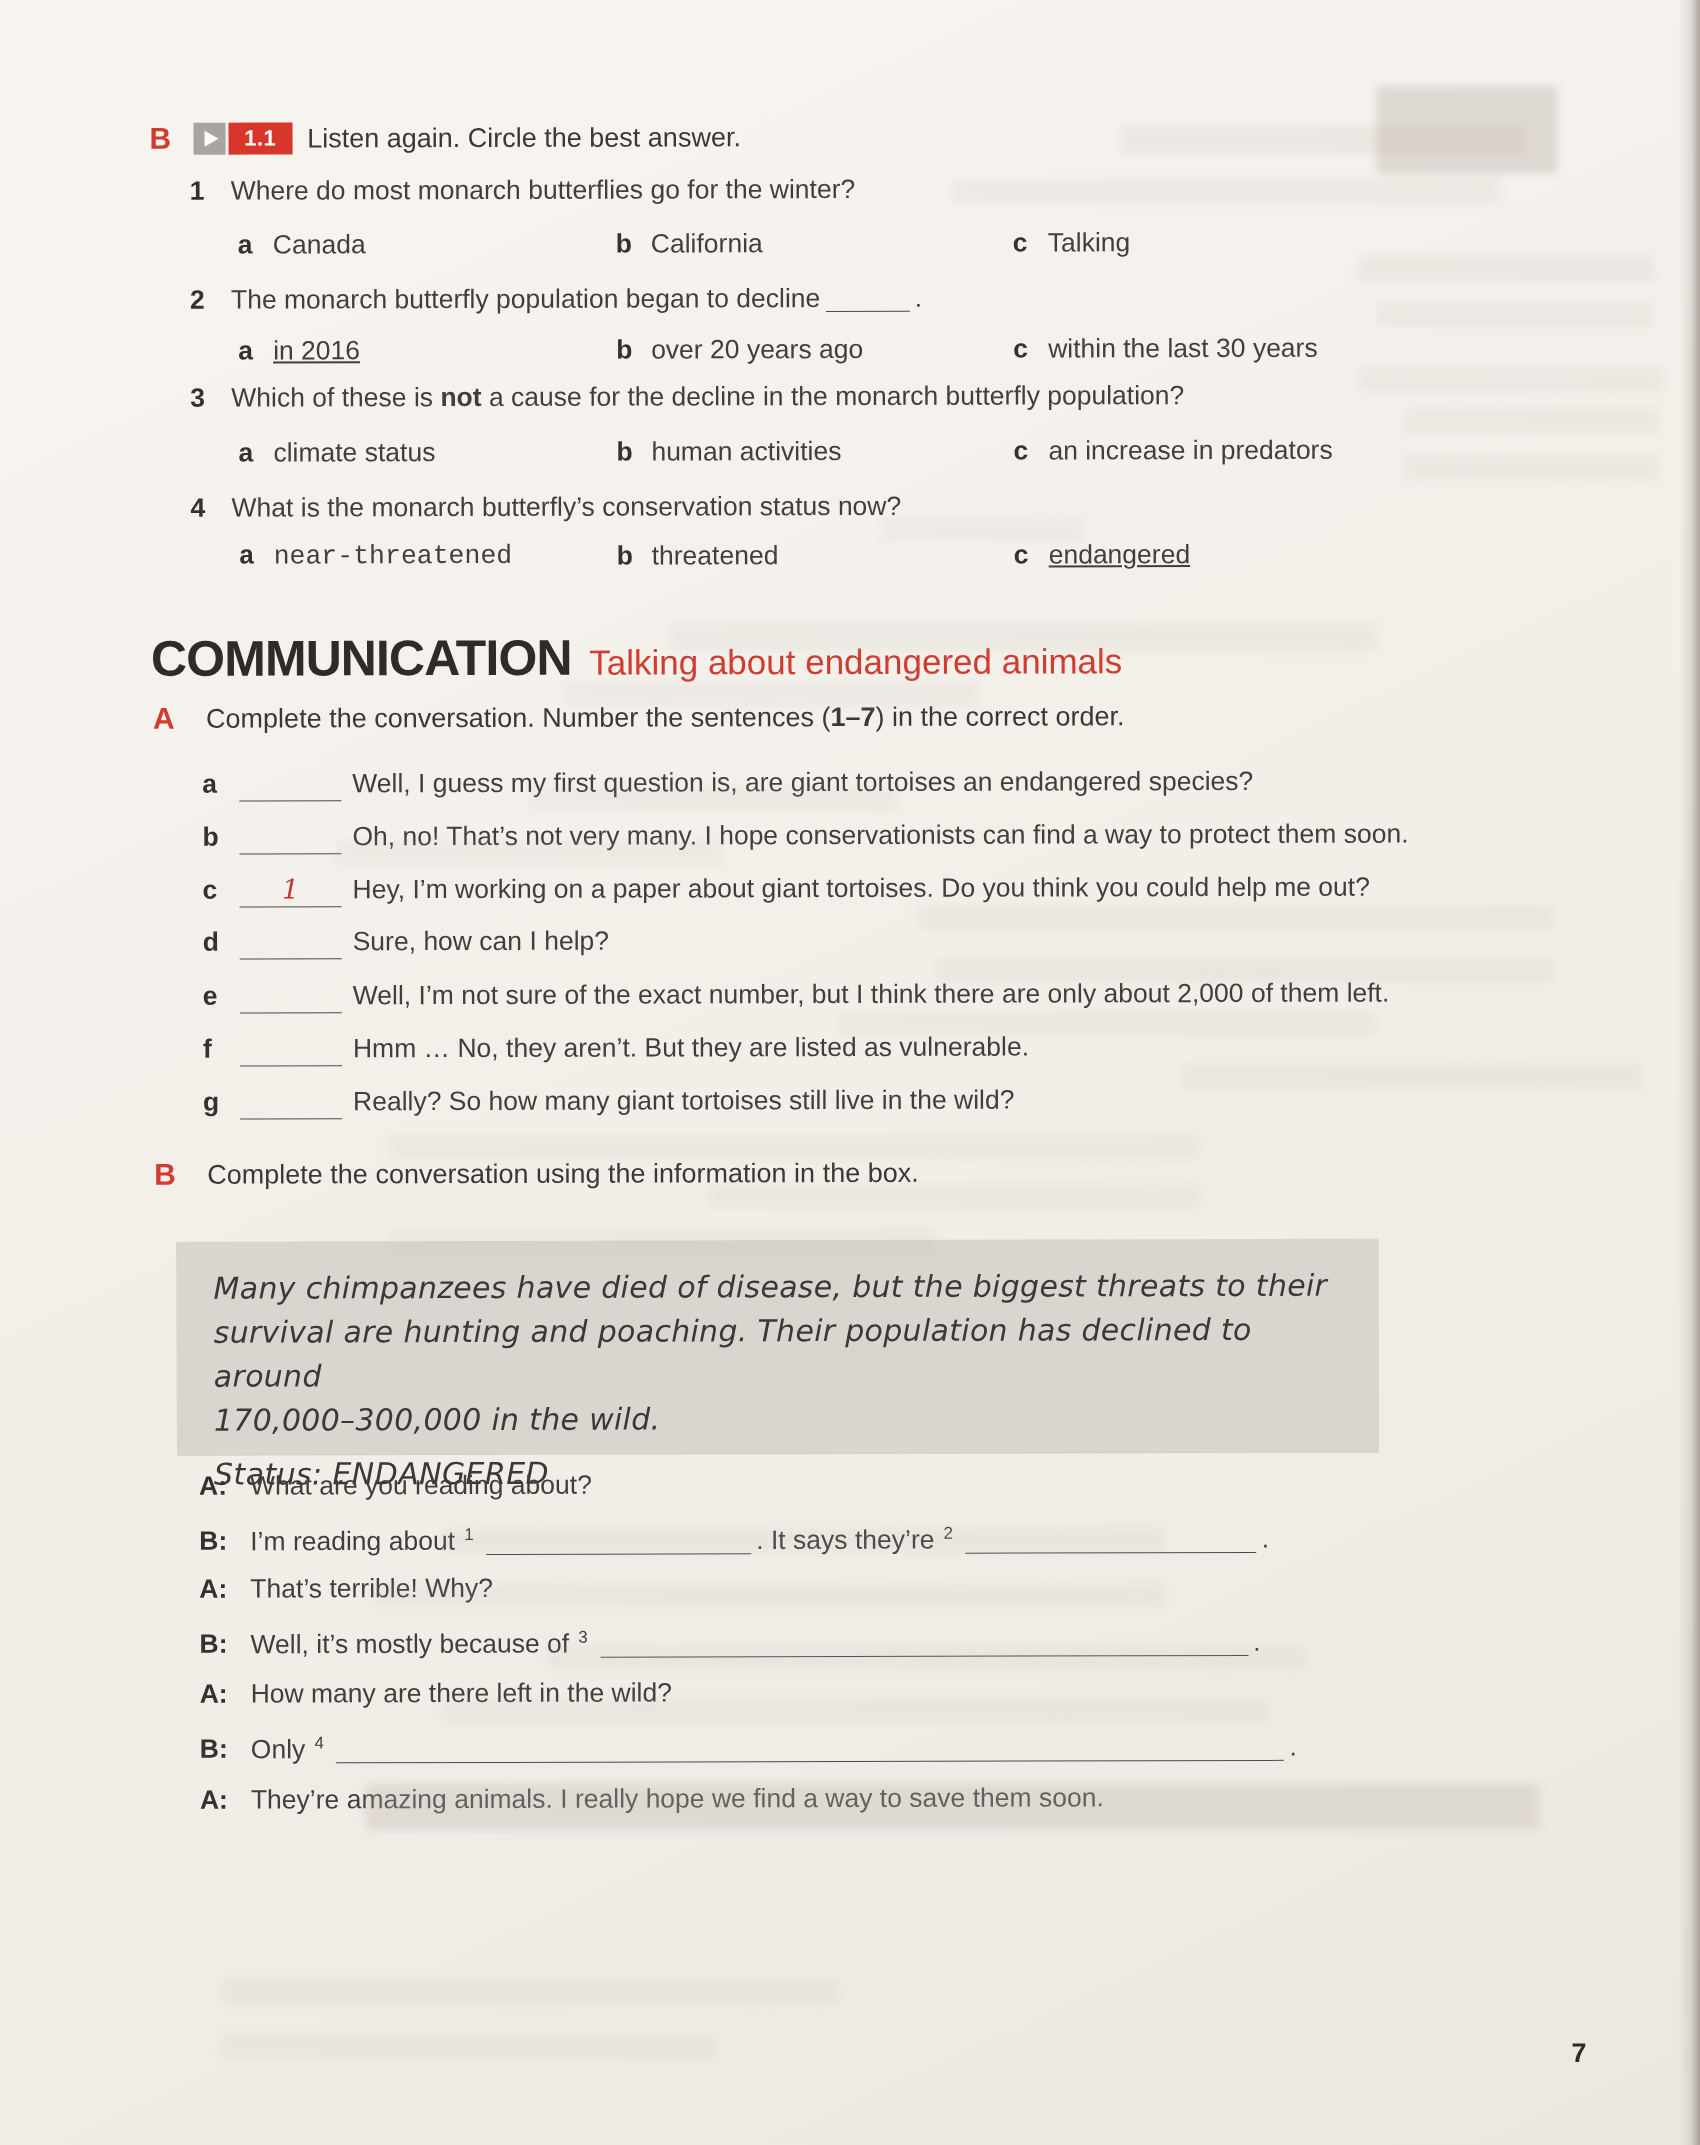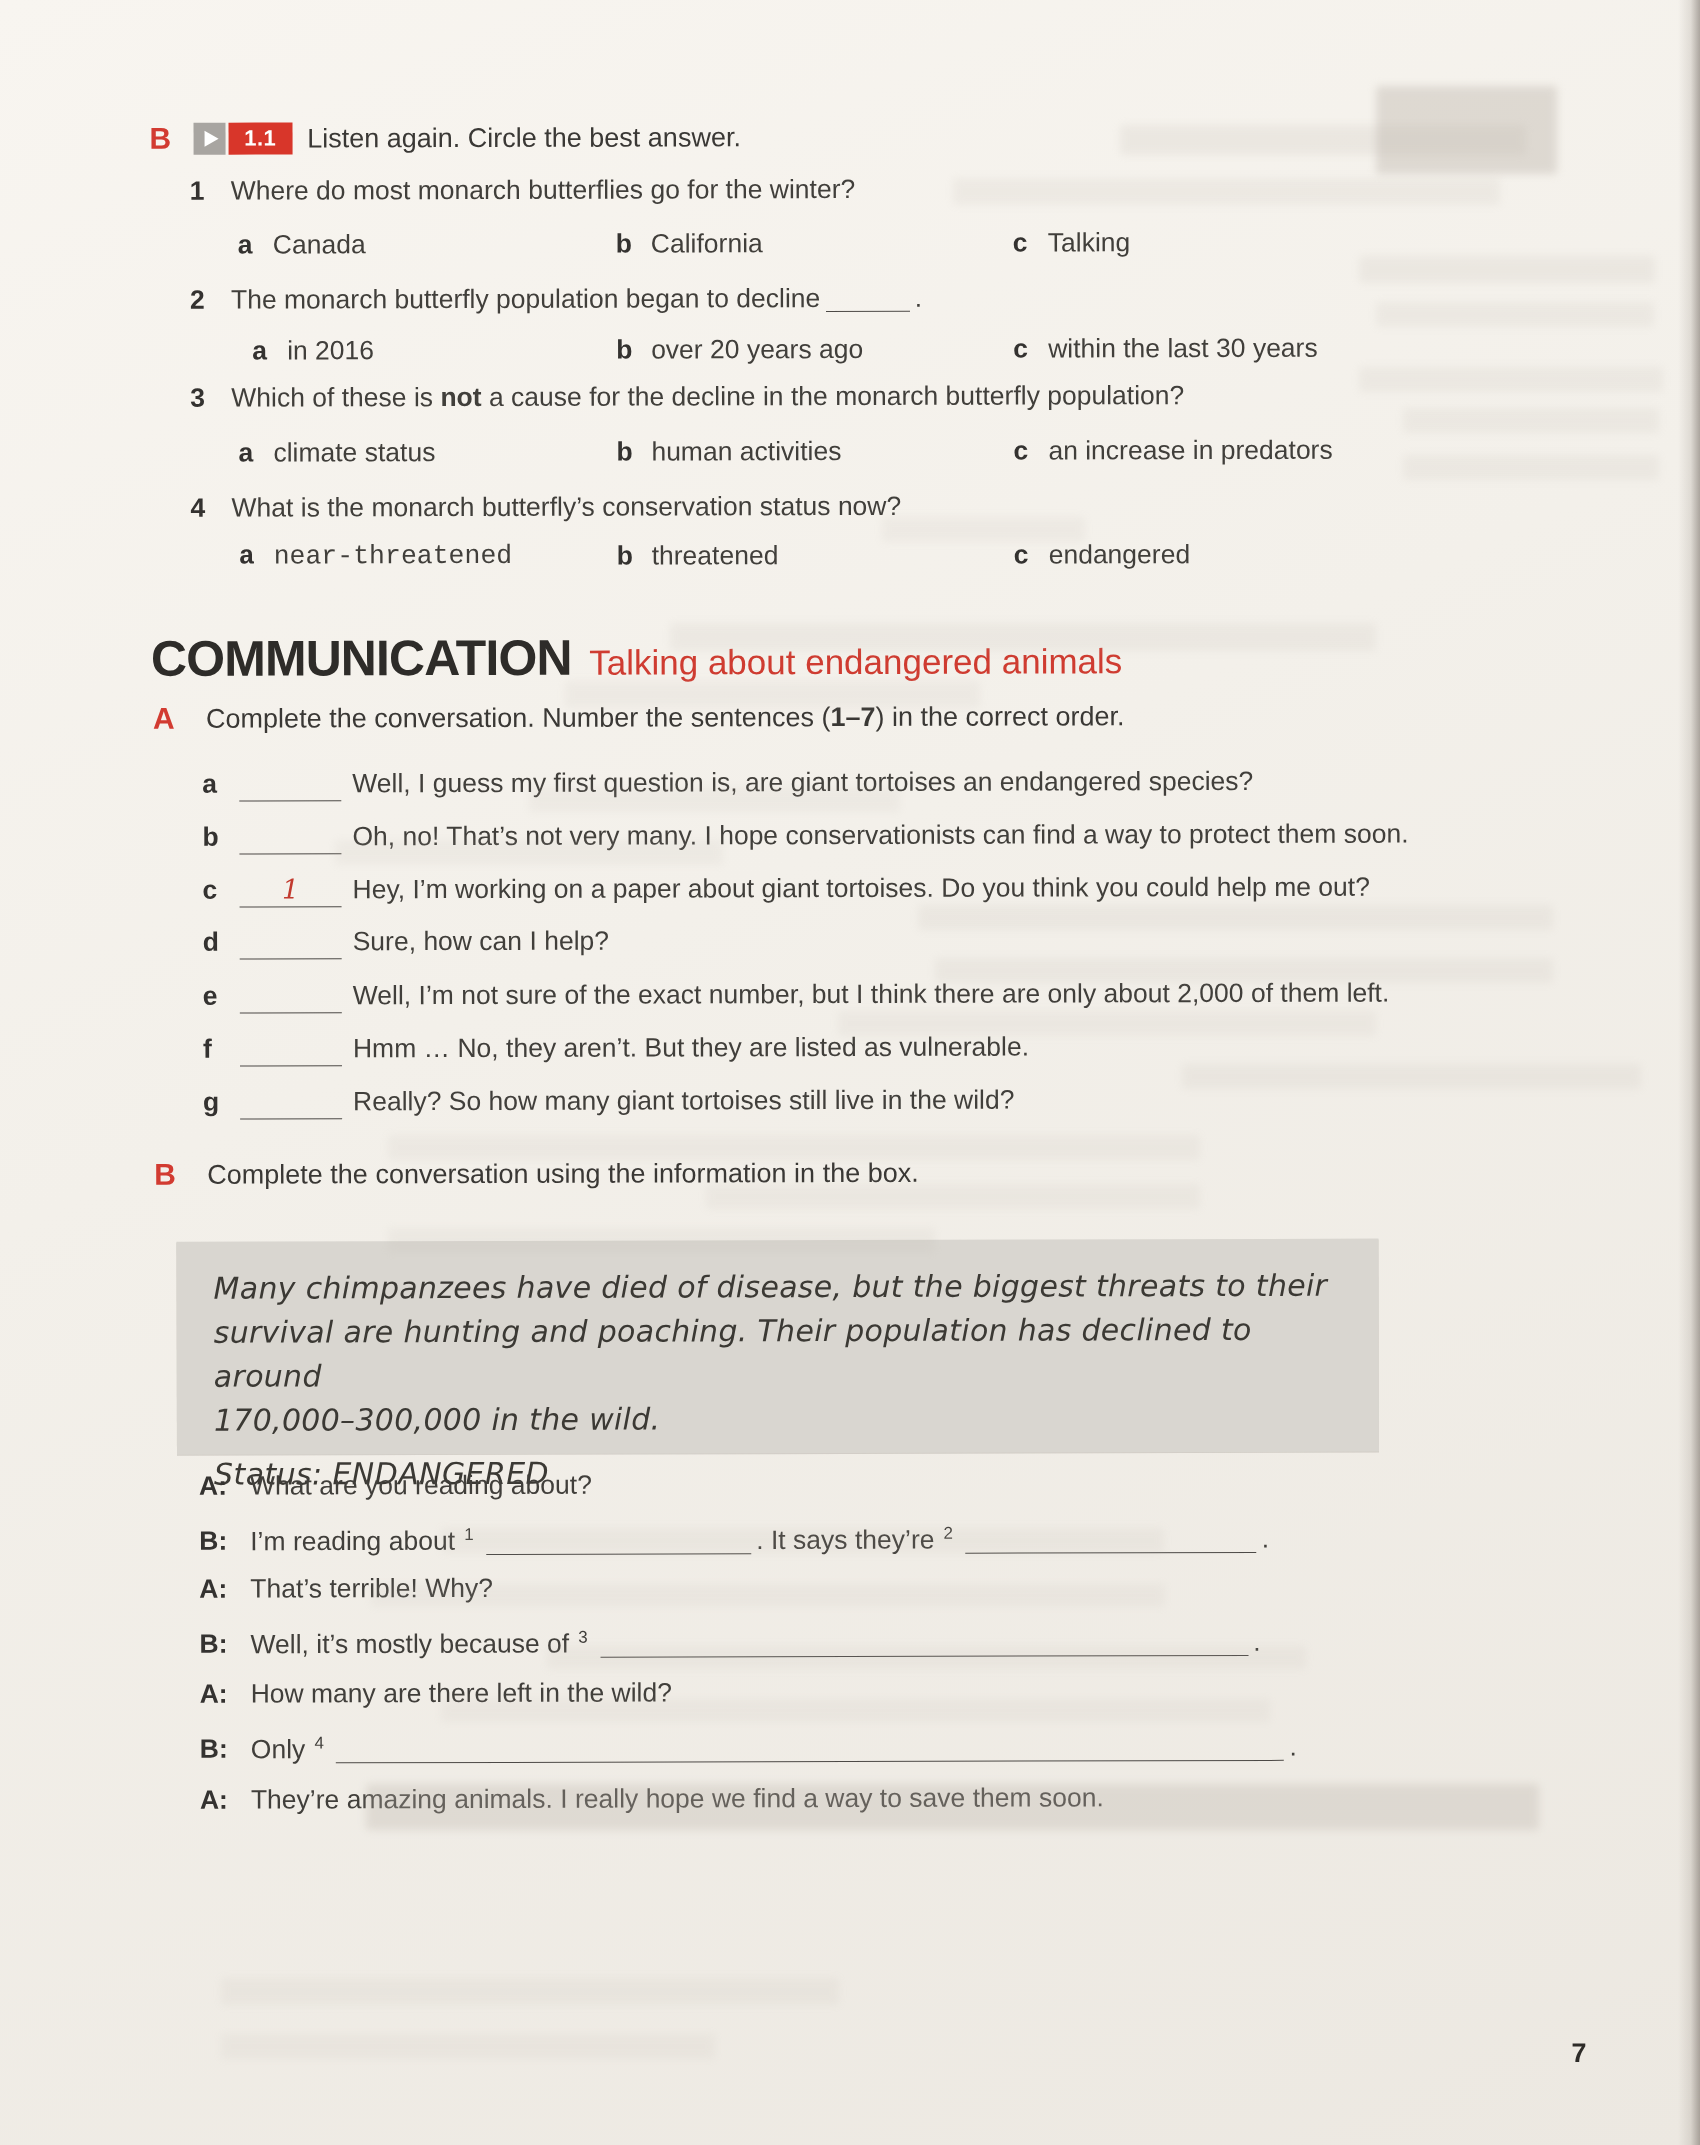--- a/index.html
+++ b/index.html
@@ -84,35 +84,35 @@
 
     <div id="questions">
         <div class="q-row" style="top: 174px;"><span class="qnum">1</span><span class="qbody"><span>Where do most monarch butterflies go for the winter?</span></span></div>
         <div class="opt-row" style="top: 228px;">
           <div class="opt" style="left: 0px;"><b class="opt-letter">a</b><span class="opt-text">Canada</span></div>
           <div class="opt" style="left: 378px;"><b class="opt-letter">b</b><span class="opt-text">California</span></div>
           <div class="opt" style="left: 775px;"><b class="opt-letter">c</b><span class="opt-text">Talking</span></div>
         </div>
         <div class="q-row" style="top: 283px;"><span class="qnum">2</span><span class="qbody"><span>The monarch butterfly population began to decline</span><span class="blank" style="width: 84px;"></span><span>.</span></span></div>
         <div class="opt-row" style="top: 334px;">
-          <div class="opt" style="left: 14px;"><b class="opt-letter">a</b><span class="opt-text">in 2016</span></div>
+          <div class="opt" style="left: 0px; text-decoration: underline;"><b class="opt-letter">a</b><span class="opt-text">in 2016</span></div>
           <div class="opt" style="left: 378px;"><b class="opt-letter">b</b><span class="opt-text">over 20 years ago</span></div>
           <div class="opt" style="left: 775px;"><b class="opt-letter">c</b><span class="opt-text">within the last 30 years</span></div>
         </div>
         <div class="q-row" style="top: 381px;"><span class="qnum">3</span><span class="qbody"><span>Which of these is </span><b>not</b><span> a cause for the decline in the monarch butterfly population?</span></span></div>
         <div class="opt-row" style="top: 436px;">
           <div class="opt" style="left: 0px;"><b class="opt-letter">a</b><span class="opt-text">climate status</span></div>
           <div class="opt" style="left: 378px;"><b class="opt-letter">b</b><span class="opt-text">human activities</span></div>
           <div class="opt" style="left: 775px;"><b class="opt-letter">c</b><span class="opt-text">an increase in predators</span></div>
         </div>
         <div class="q-row" style="top: 491px;"><span class="qnum">4</span><span class="qbody"><span>What is the monarch butterfly’s conservation status now?</span></span></div>
         <div class="opt-row" style="top: 540px;">
           <div class="opt" style="left: 0px; font-family: Liberation Mono, monospace;"><b class="opt-letter">a</b><span class="opt-text">near-threatened</span></div>
           <div class="opt" style="left: 378px;"><b class="opt-letter">b</b><span class="opt-text">threatened</span></div>
-          <div class="opt" style="left: 775px;"><b class="opt-letter">c</b><span class="opt-text">endangered</span></div>
+          <div class="opt" style="left: 775px; text-decoration: underline;"><b class="opt-letter">c</b><span class="opt-text">endangered</span></div>
         </div>
       </div>
 
     <div class="comm-header">
       <span class="comm-title">COMMUNICATION</span><span class="comm-sub">Talking about endangered animals</span>
     </div>
 
     <div class="instr-row" style="top:702px;">
       <span class="sec-letter">A</span>
       <span class="instr-text" id="instrA"><span>Complete the conversation. Number the sentences (</span><b>1–7</b><span>) in the correct order.</span></span>

